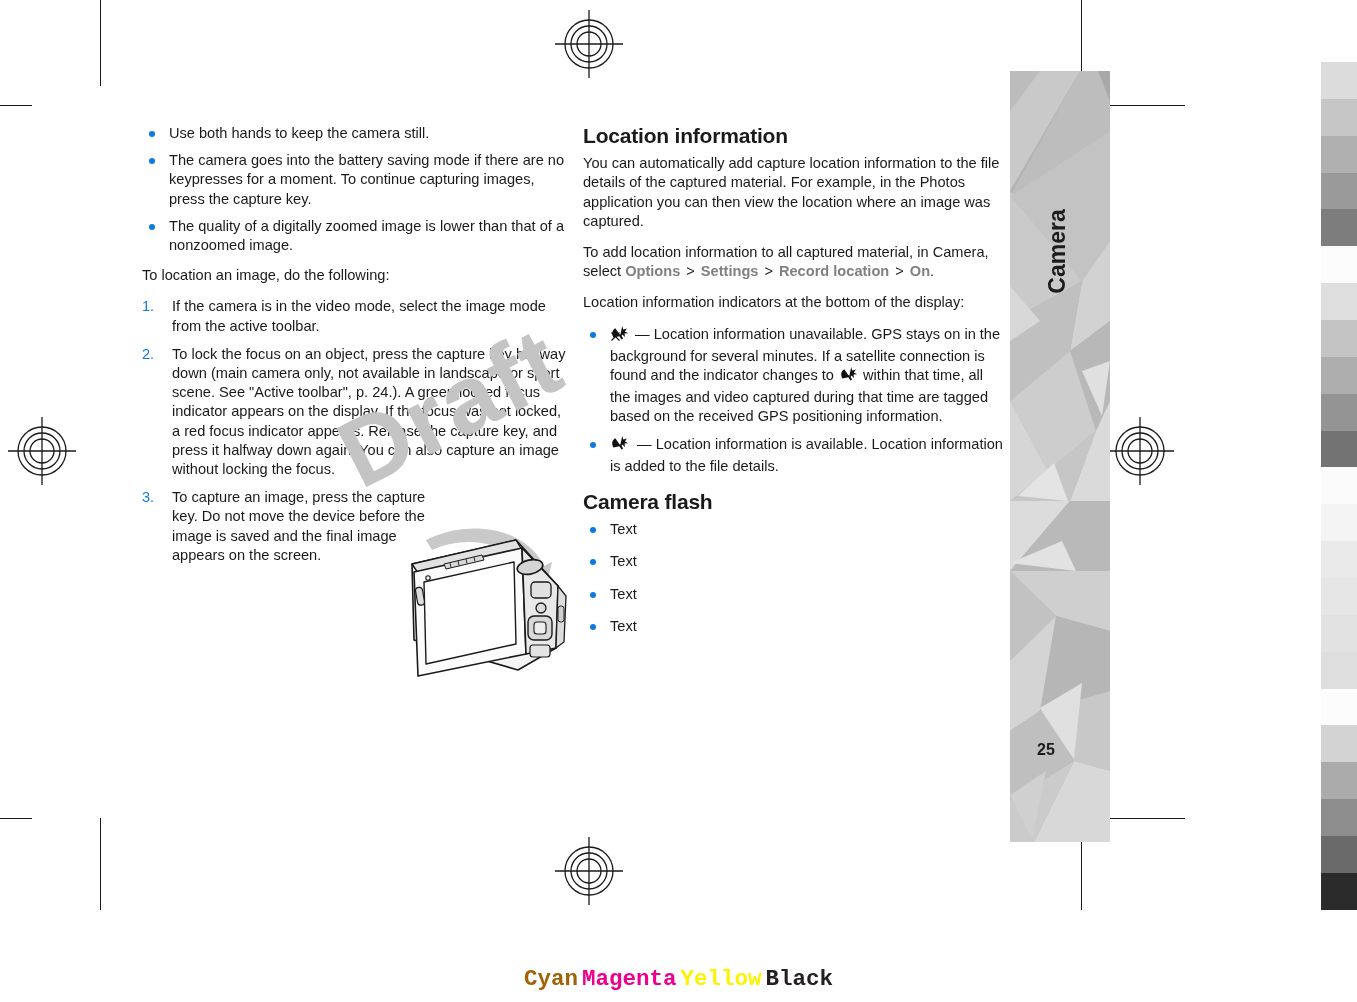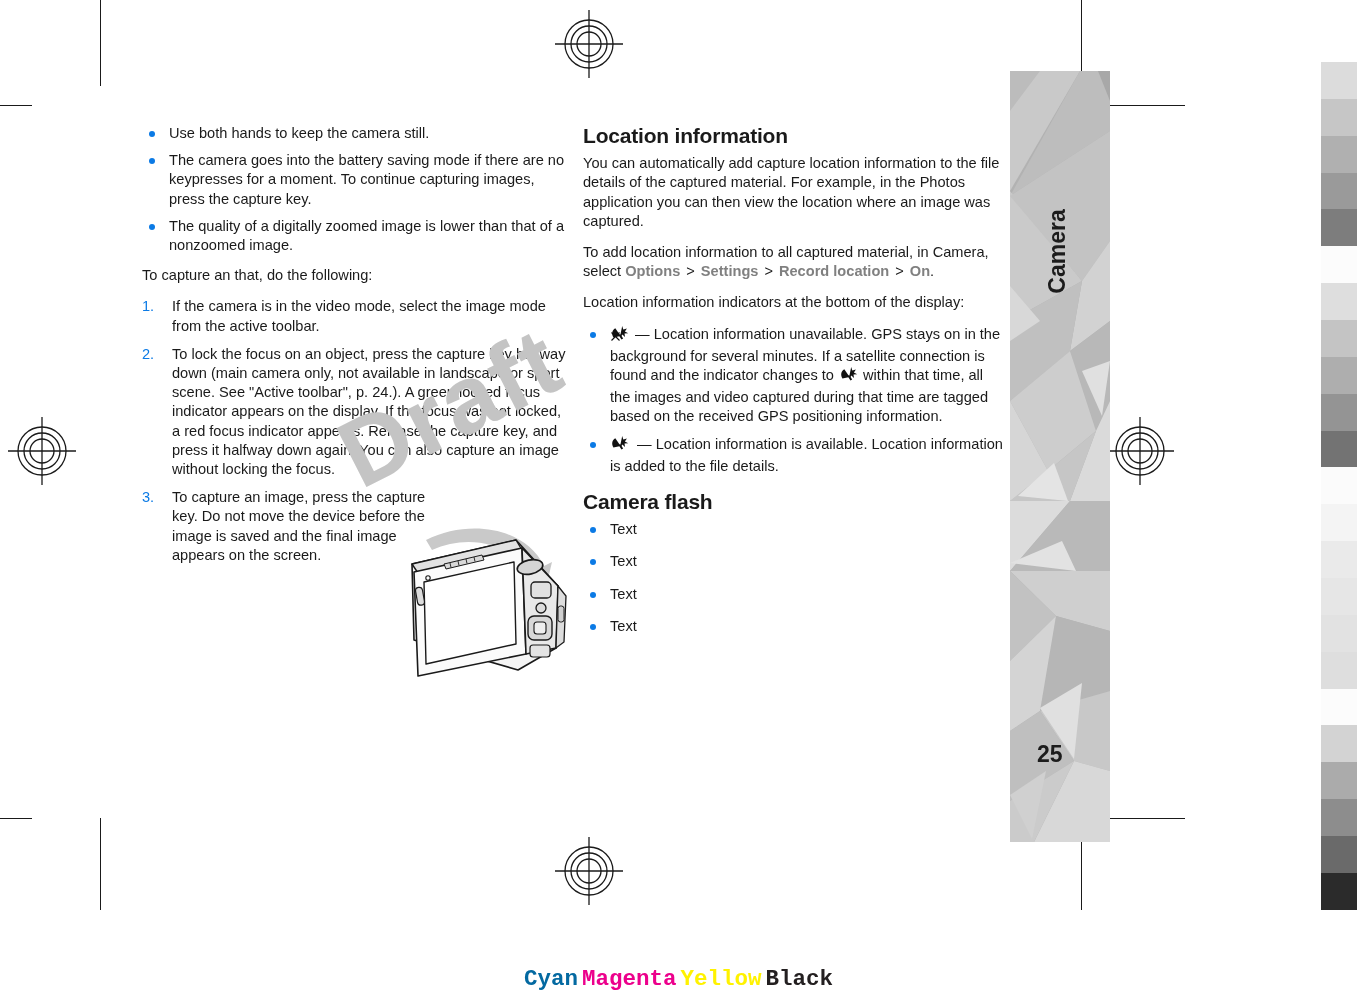--- a/index.html
+++ b/index.html
@@ -138,21 +138,21 @@
     text-align: center;
     font-size: 23px;
     font-weight: bold;
     color: #1c1c1c;
     letter-spacing: 0px;
   }
   .chaptertab .page-number {
     position: absolute;
     left: 27px;
     top: 670px;
-    font-size: 23px;
+    font-size: 16px;
     font-weight: bold;
     color: #1c1c1c;
   }
 
   
   .graystrip {
     position: absolute;
     left: 1321px;
     top: 62px;
     width: 36px;
@@ -227,21 +227,21 @@
   </div>
 
   <div class="col col-left">
 
     <ul class="bullets">
       <li><span class="dot"></span><span>Use both hands to keep the camera still.</span></li>
       <li><span class="dot"></span><span>The camera goes into the battery saving mode if there are no keypresses for a moment. To continue capturing images, press the capture key.</span></li>
       <li><span class="dot"></span><span>The quality of a digitally zoomed image is lower than that of a nonzoomed image.</span></li>
     </ul>
 
-    <p class="body">To capture an that, do the following:</p>
+    <p class="body">To location an image, do the following:</p>
 
     <ol class="steps">
       <li><span class="num">1.</span><span>If the camera is in the video mode, select the image mode from the active toolbar.</span></li>
       <li><span class="num">2.</span><span>To lock the focus on an object, press the capture key halfway down (main camera only, not available in landscape or sport scene. See "Active toolbar", p. 24.). A green locked focus indicator appears on the display. If the focus was not locked, a red focus indicator appears. Release the capture key, and press it halfway down again. You can also capture an image without locking the focus.</span></li>
       <li style="width:258px;"><span class="num">3.</span><span>To capture an image, press the capture key. Do not move the device before the image is saved and the final image appears on the screen.</span></li>
     </ol>
 
   </div>
 
   <div class="illus">
@@ -397,16 +397,16 @@
       <div class="sw" style="height: 36.8696px; background: rgb(222, 222, 222);"></div>
       <div class="sw" style="height: 36.8696px; background: rgb(252, 252, 252);"></div>
       <div class="sw" style="height: 36.8696px; background: rgb(211, 211, 211);"></div>
       <div class="sw" style="height: 36.8696px; background: rgb(171, 171, 171);"></div>
       <div class="sw" style="height: 36.8696px; background: rgb(141, 141, 141);"></div>
       <div class="sw" style="height: 36.8696px; background: rgb(106, 106, 106);"></div>
       <div class="sw" style="height: 36.8696px; background: rgb(43, 43, 43);"></div>
     </div>
 
   <div class="cmyk">
-    <span style="color:#0369a1">Cyan</span><span style="color:#EC008C">Magenta</span><span style="color:#FFF200">Yellow</span><span style="color:#231F20">Black</span>
+    <span style="color:#a16207">Cyan</span><span style="color:#EC008C">Magenta</span><span style="color:#FFF200">Yellow</span><span style="color:#231F20">Black</span>
   </div>
 
 </div>
 
 </body></html>

